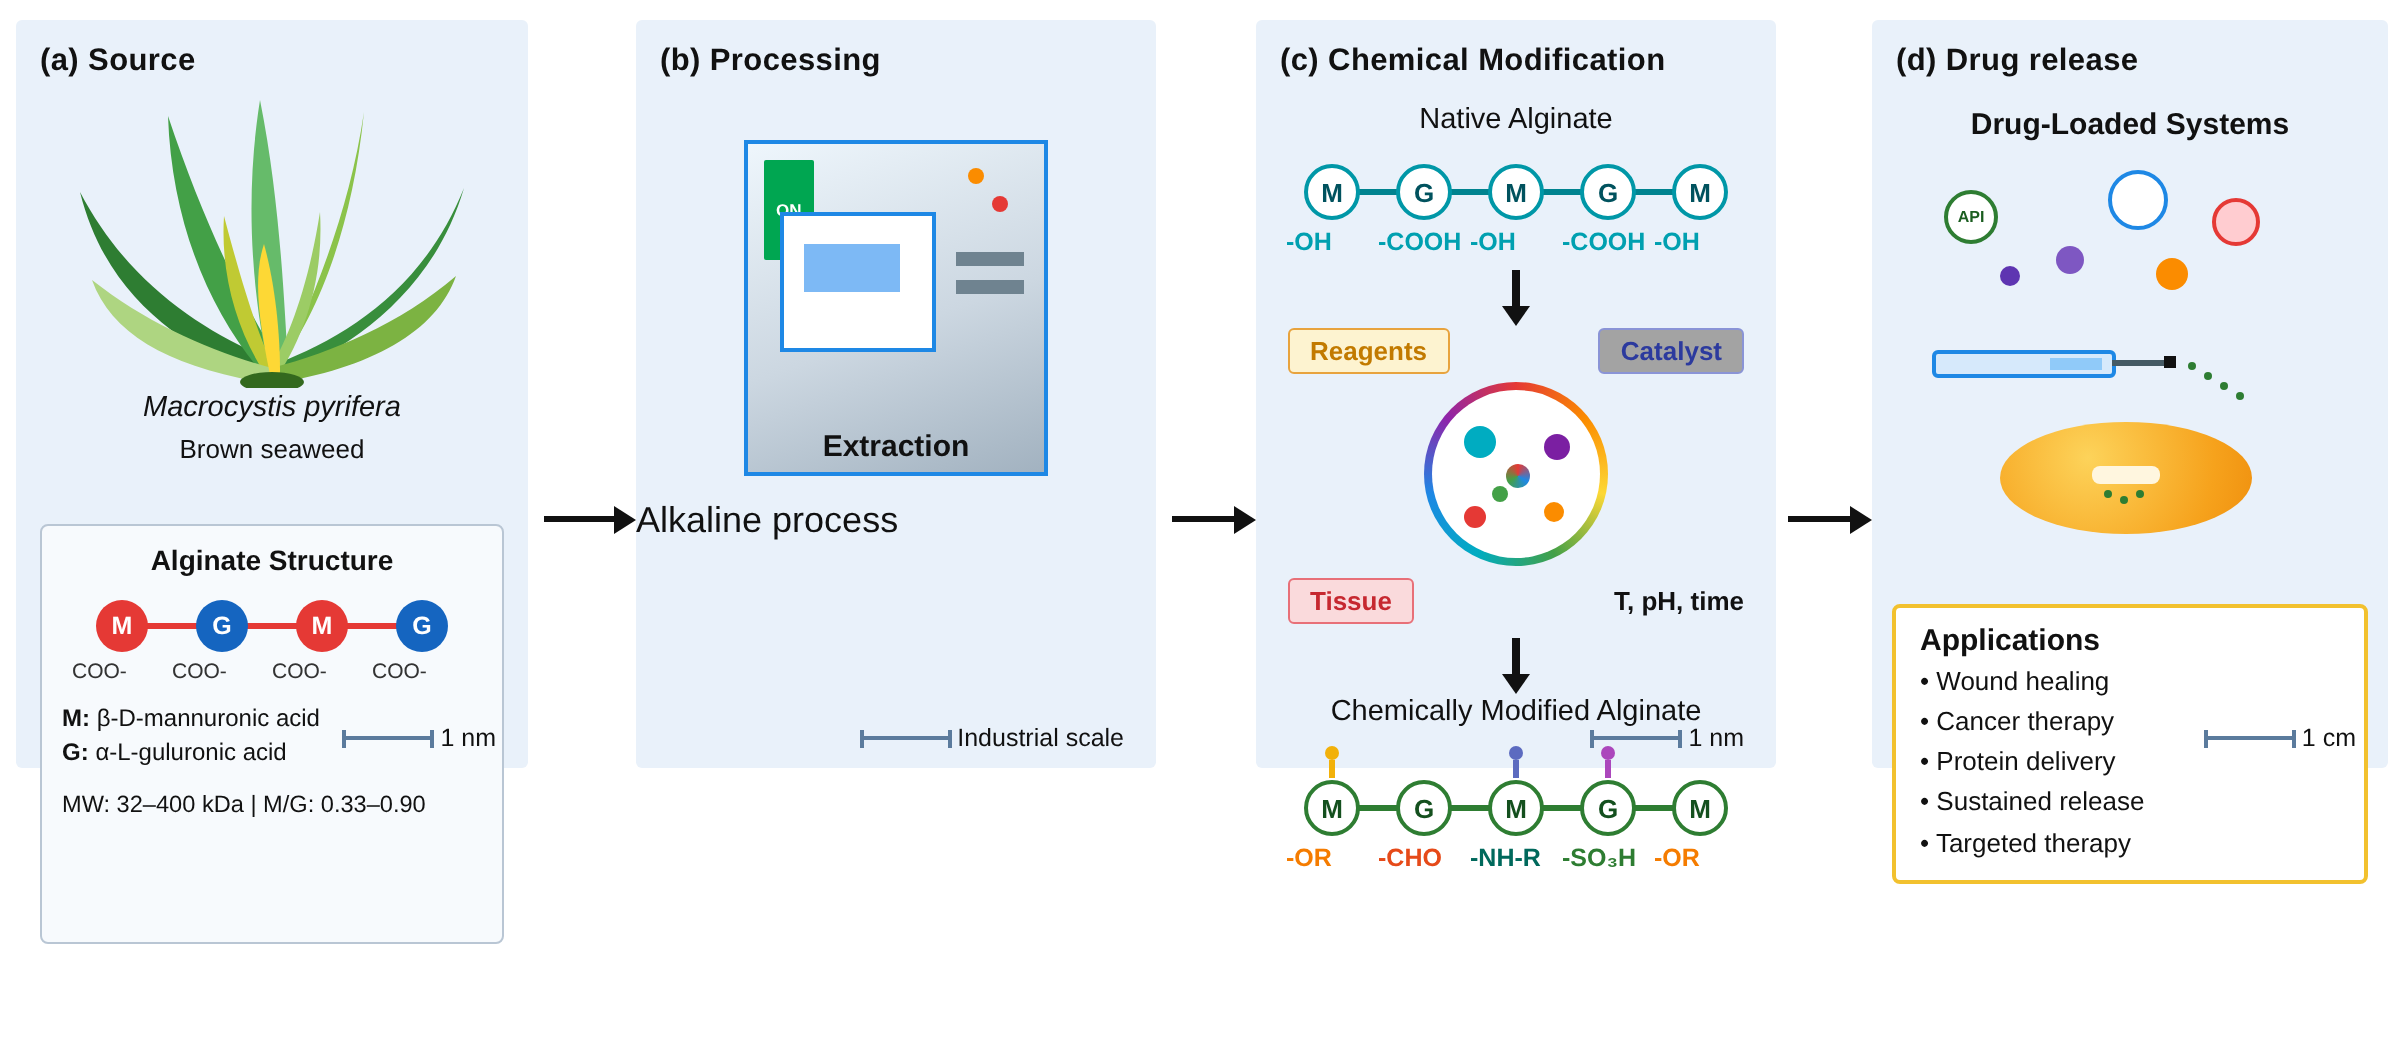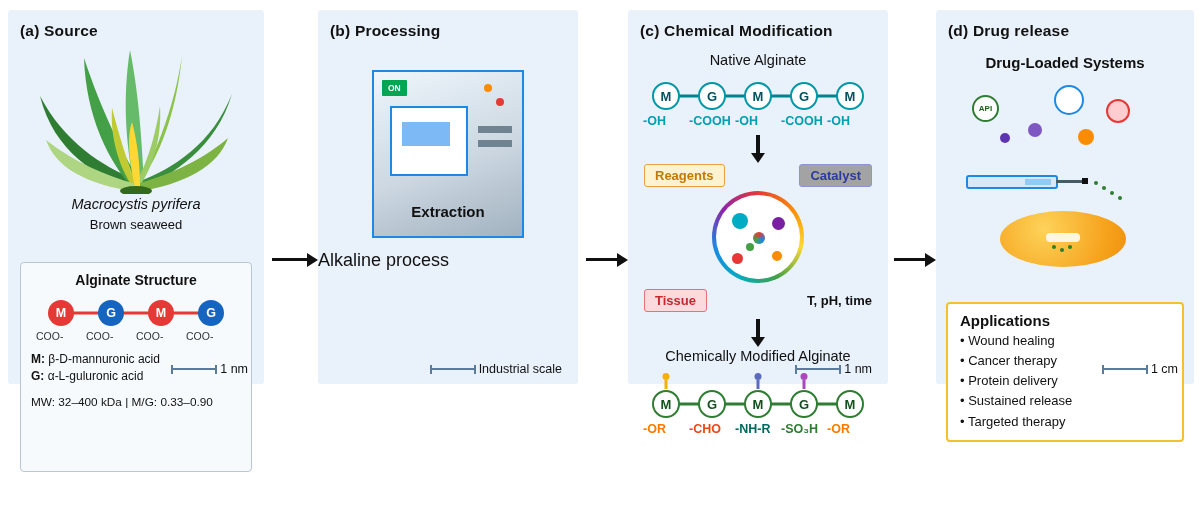--- a/index.html
+++ b/index.html
@@ -49,30 +49,30 @@
   .group-row{display:flex;margin:4px auto 0}
   .group-row span{text-align:left;font-weight:bold}
   .coo-row{width:200px}
   .coo-row span{width:50px;font-size:10.5px;font-weight:normal;color:#333}
   .legend{margin-top:9px;font-size:12px;line-height:1.45}
   .legend .key{font-weight:bold}
   .props{margin-top:9px;font-size:11.8px}
 
   
   .machine{width:152px;height:168px;margin:30px auto 0;border:2px solid #1e88e5;background:linear-gradient(160deg,#eef6fc 0%,#ccd7e1 55%,#a2b2c0 100%);position:relative}
-  .on-badge{position:absolute;left:8px;top:8px;background:#00a651;color:#fff;font-size:8.5px;font-weight:bold;padding:3px 6px;border-radius:1px}
+  .on-badge{position:absolute;left:8px;top:8px;background:#00a651;color:#fff;font-size:8.5px;font-weight:bold;padding:20px 6px;border-radius:1px}
   .screen{position:absolute;left:16px;top:34px;width:78px;height:70px;background:#fff;border:2px solid #1e88e5}
   .screen-fill{position:absolute;left:10px;top:14px;width:48px;height:24px;background:#7db9f5}
   .status-dot{position:absolute;border-radius:50%}
   .dot-orange-b{left:110px;top:12px;width:8px;height:8px;background:#fb8c00}
   .dot-red-b{left:122px;top:26px;width:8px;height:8px;background:#e53935}
   .gray-bar{position:absolute;left:104px;width:34px;height:7px;background:#6f8390}
   .gray-bar.b1{top:54px}
   .gray-bar.b2{top:68px}
-  .machine-label{position:absolute;left:0;right:0;bottom:16px;text-align:center;font-weight:bold;font-size:15px}
+  .machine-label{position:absolute;left:0;right:0;bottom:4px;text-align:center;font-weight:bold;font-size:15px}
   .caption{font-size:18px;text-align:left;margin-top:12px}
   .purifier{width:152px;height:132px;margin:34px auto 0;border:2px solid #9575cd;background:linear-gradient(160deg,#fbfbfd 0%,#dcdcea 100%);position:relative}
   .purifier svg{display:block;margin:12px auto 0}
   .purifier .machine-label{bottom:10px}
 
   
   .c-subtitle{font-size:14.5px;text-align:center;margin-top:12px}
   .chain-c{width:230px;margin-top:14px}
   .chain-c .slot{width:46px}
   .chain-c .link{left:23px;right:23px}

